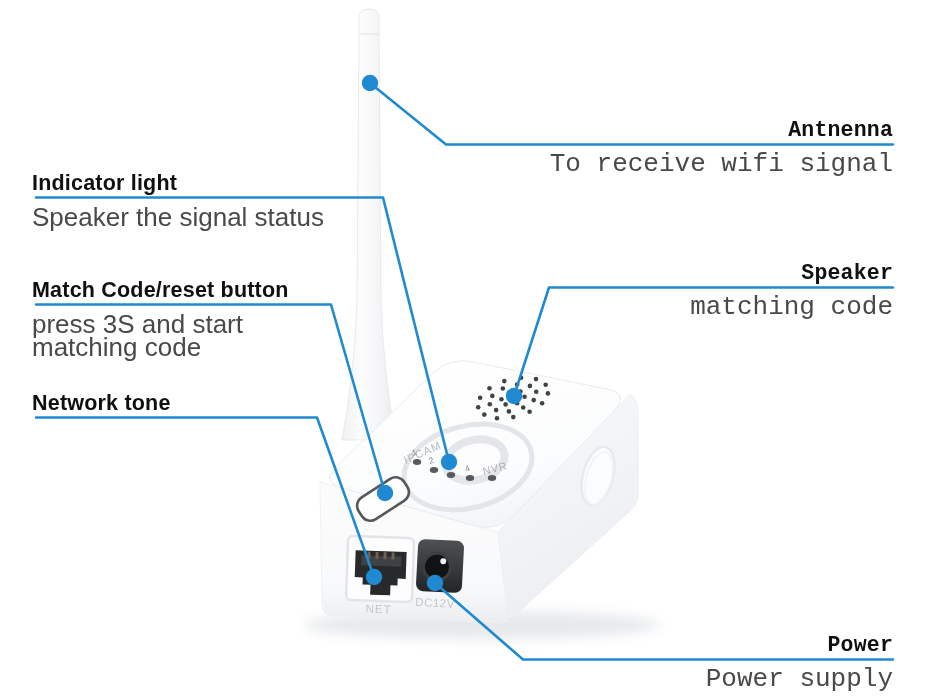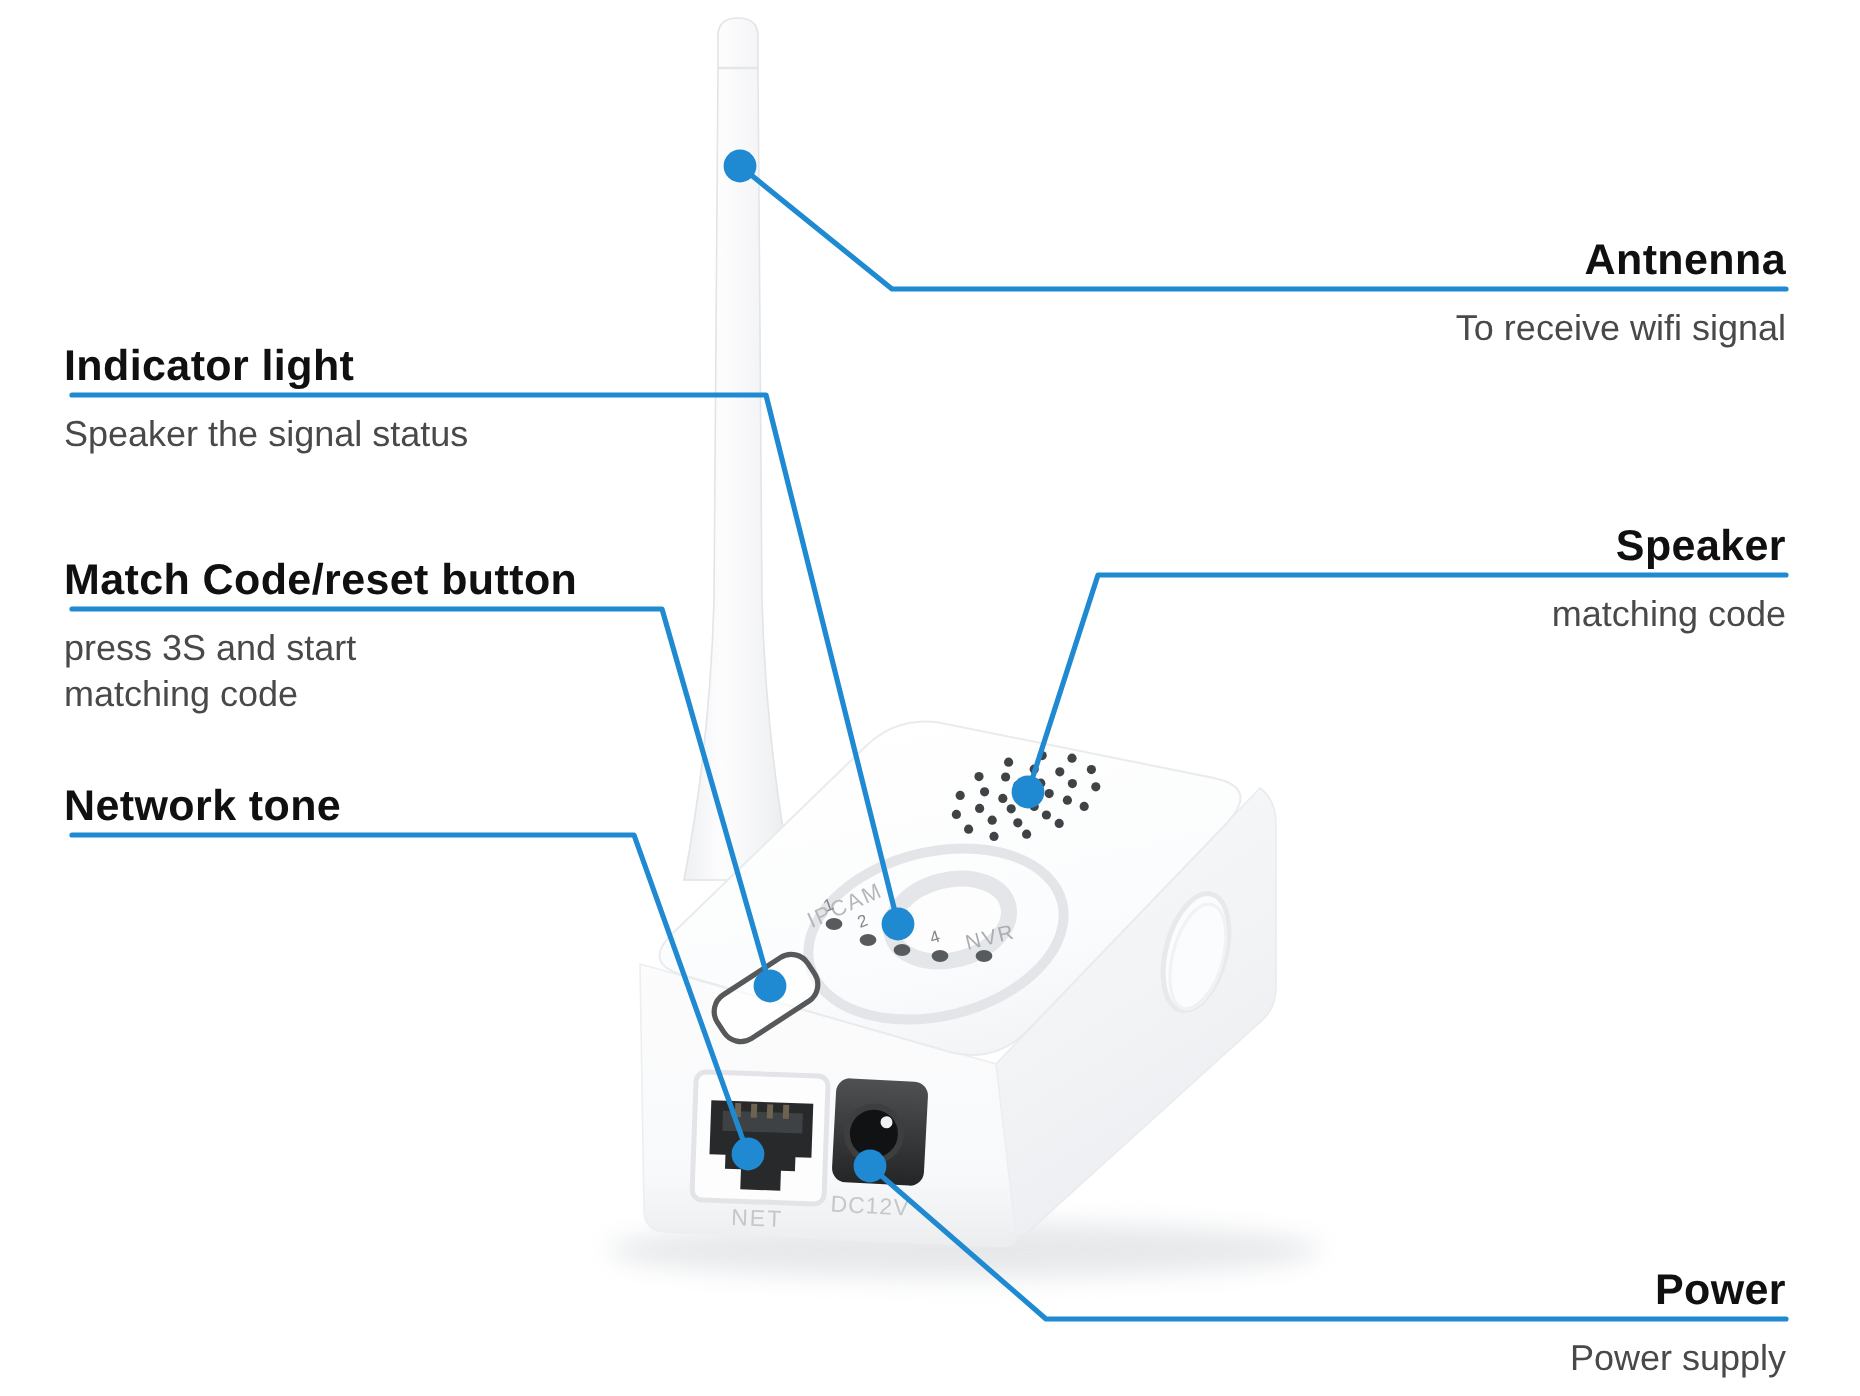--- a/index.html
+++ b/index.html
@@ -1,23 +1,23 @@
 <!DOCTYPE html>
 <html><head>
 <meta charset="utf-8">
 <style>
   html,body{margin:0;padding:0;background:#fff;}
   #stage{position:relative;width:930px;height:698px;background:#ffffff;overflow:hidden;
          font-family:"Liberation Sans","DejaVu Sans",sans-serif;}
   #art{position:absolute;left:0;top:0;width:930px;height:698px;}
   .label{position:absolute;}
   .label .t{font-weight:bold;font-size:21.5px;line-height:27px;color:#101010;letter-spacing:.2px;white-space:nowrap;}
-  .label .d{font-size:18px;line-height:23px;color:#494949;margin-top:9px;white-space:nowrap;}
+  .label .d{font-size:26px;line-height:23px;color:#494949;margin-top:9px;white-space:nowrap;}
   .left{left:32px;text-align:left;}
-  .right{right:37px;text-align:right;}
+  .right{right:37px;text-align:right;font-family:Liberation Mono, monospace;}
 </style>
 </head>
 <body>
 
 <div id="stage">
 
   <svg id="art" viewBox="0 0 930 698">
     <defs>
       <linearGradient id="antGrad" x1="0" y1="0" x2="1" y2="0">
         <stop offset="0" stop-color="#eef0f2"></stop>

